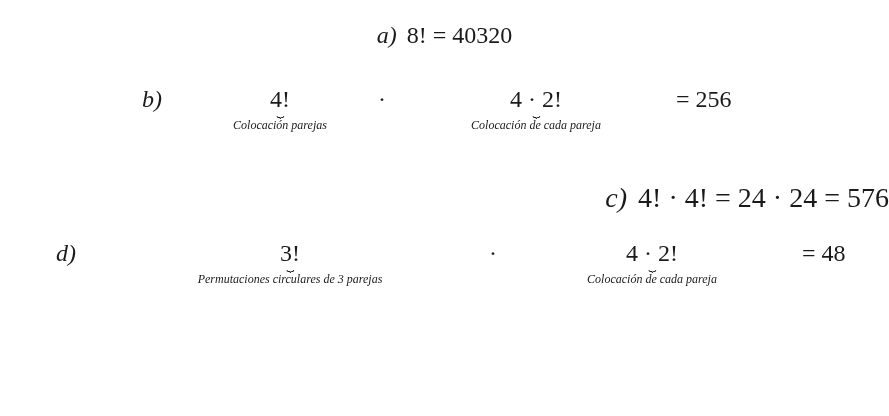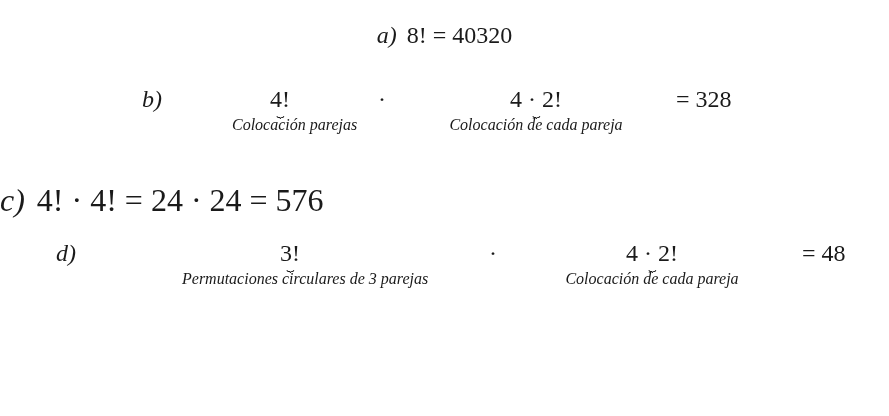--- a/index.html
+++ b/index.html
@@ -72,21 +72,21 @@
   }
   .term .top {
     font-size: 24px;
     font-style: normal;
     line-height: 26px;
     position: relative;
     display: inline-block;
   }
   .term .caption {
     display: block;
-    font-size: 16px;
+    font-size: 12px;
     font-style: italic;
     line-height: 18px;
     margin-top: 4px;
     white-space: nowrap;
   }
 
   
   .b-term1 {
     left: 232px;
     top: 0;
@@ -127,22 +127,22 @@
     line-height: 13px;
     letter-spacing: -1px;
   }
 
   
   .line-c {
     position: absolute;
     top: 182px;
     left: 0;
     width: 889px;
-    text-align: left;
-    font-size: 32px;
+    text-align: right;
+    font-size: 28px;
   }
   .line-c .lbl {
     font-style: italic;
     margin-right: 4px;
   }
   .line-c .expr {
     font-style: normal;
   }
 
   
@@ -215,21 +215,21 @@
     <div class="term b-term2">
       <span class="top">
         <span class="underbrace">
           <span>4 · 2!</span>
           <span class="ub-mark">⏟</span>
         </span>
       </span>
       <span class="caption">Colocación de cada pareja</span>
     </div>
 
-    <span class="math-upright b-result">= 328</span>
+    <span class="math-upright b-result">= 256</span>
   </div>
 
   <div class="line-c">
     <span class="math lbl">c)</span>
     <span class="math-upright expr">4! · 4! = 24 · 24 = 576</span>
   </div>
 
   <div class="line-d">
     <span class="math lbl-d">d)</span>
 

